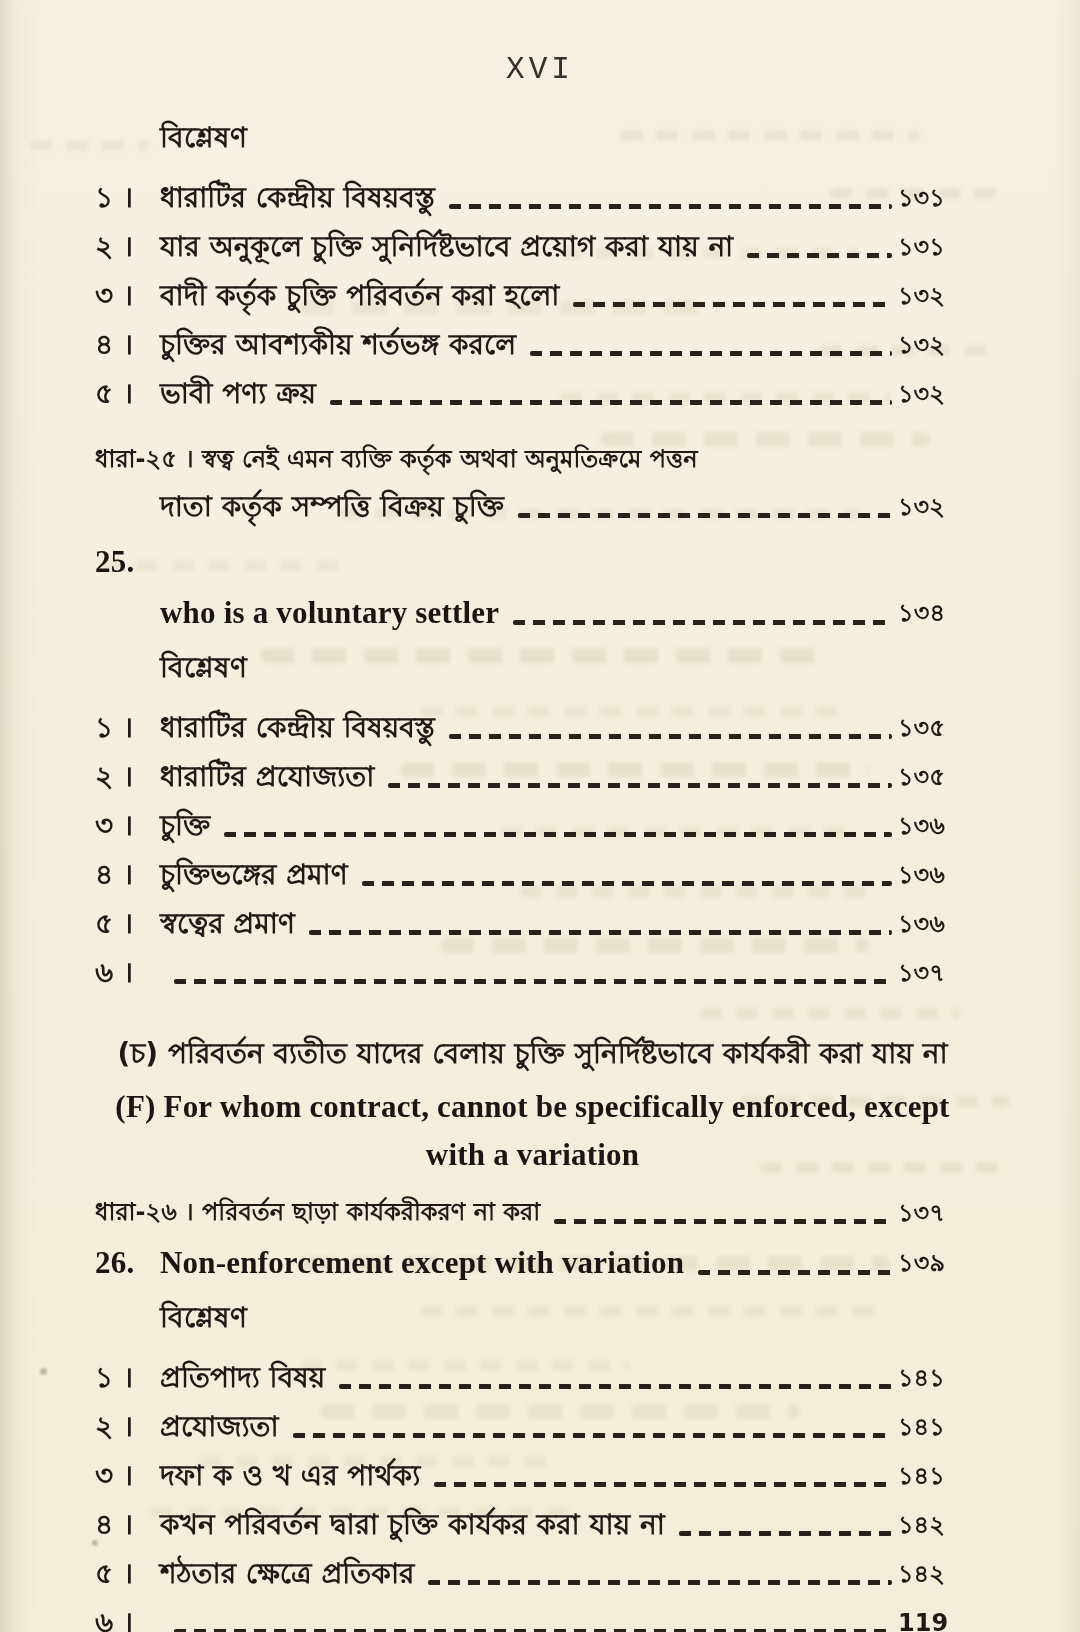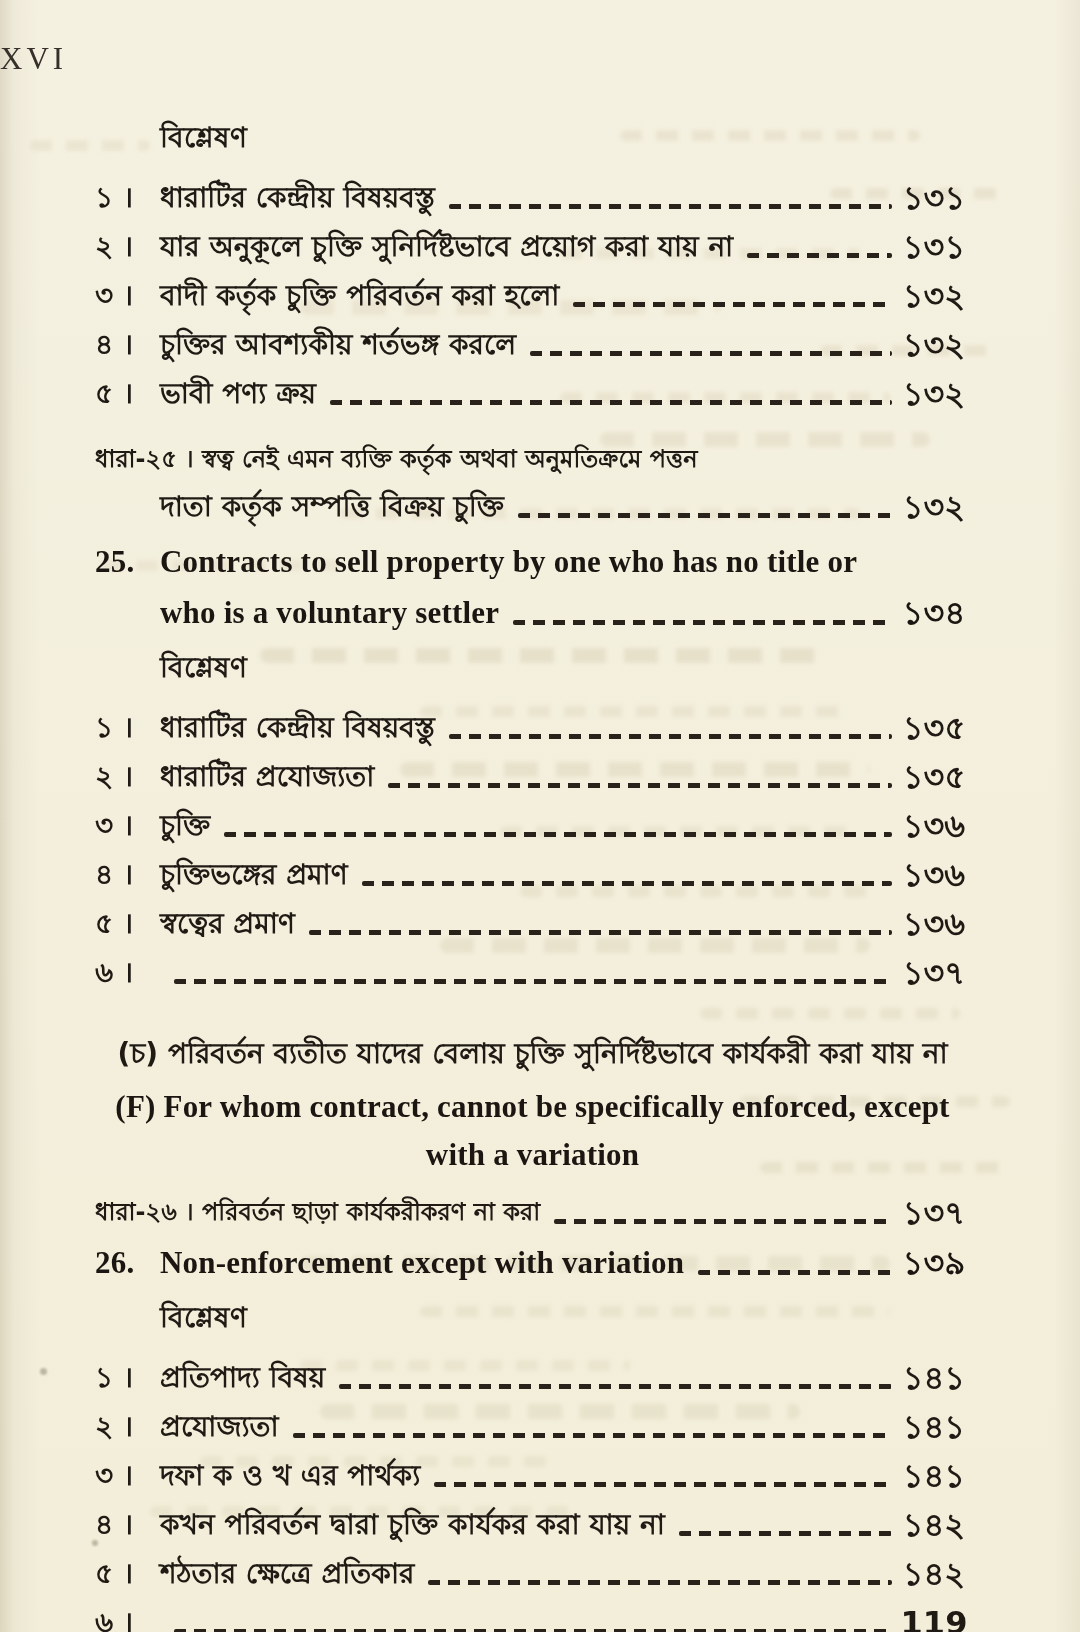--- a/index.html
+++ b/index.html
@@ -18,40 +18,40 @@
   }
   
   .g{
     position:absolute;height:15px;border-radius:8px;
     filter:blur(2.2px);opacity:.55;pointer-events:none;
     background:repeating-linear-gradient(90deg, rgba(163,148,102,.40) 0 34px, rgba(163,148,102,0) 34px 52px);
   }
   .g.sm{height:11px;background:repeating-linear-gradient(90deg, rgba(163,148,102,.34) 0 22px, rgba(163,148,102,0) 22px 36px);}
   
   .folio{
-    position:absolute;top:41px;left:0;width:100%;
-    font-family:Liberation Serif, serif;
+    position:absolute;top:52px;left:0;width:100%;text-align:center;
+    font-family:Liberation Mono, monospace;
     font-size:31px;letter-spacing:4px;color:#37302a;z-index:2;
   }
   
   .toc{position:absolute;left:95px;right:110px;top:118px;z-index:2;}
   .heading{
     font-size:28px;font-weight:700;line-height:40px;
     margin:0 0 20px 65px;letter-spacing:.5px;
   }
   .row{display:flex;align-items:flex-end;line-height:40px;margin-bottom:9px;}
   .bnrow{font-size:28px;font-weight:700;}
   .num{flex:none;width:65px;}
   .txt{flex:none;white-space:nowrap;}
   .leader{
     flex:1 1 auto;height:5px;margin:0 6px 9px 14px;border-radius:2px;
     background:repeating-linear-gradient(90deg,#29221b 0 12px,rgba(0,0,0,0) 12px 20px);
     min-width:30px;
   }
-  .pg{flex:none;min-width:72px;text-align:center;font-size:32px;font-weight:700;}
+  .pg{flex:none;min-width:72px;text-align:left;font-size:24px;font-weight:700;}
   .indent{margin-left:65px;}
   .en{
     font-family:"Liberation Serif","DejaVu Serif",serif;
     font-size:31px;font-weight:700;line-height:42px;letter-spacing:.2px;color:#1b1611;
   }
   .entryline{font-size:24px;font-weight:700;line-height:42px;margin-bottom:7px;white-space:nowrap;}
   .center{text-align:center;white-space:nowrap;}
   .bn-center{font-size:28px;font-weight:700;line-height:42px;margin-bottom:10px;}
   .en-center{line-height:44px;margin-bottom:4px;}
   .gap-sec{margin-top:24px;}
@@ -134,21 +134,20 @@
       <div class="row bnrow indent">
         <span class="txt">দাতা কর্তৃক সম্পত্তি বিক্রয় চুক্তি</span>
         <span class="leader"></span>
         <span class="pg">১৩২</span>
       </div>
     </div>
 
     <div class="gap-md">
       <div class="row en">
         <span class="num">25.</span>
-        <span class="txt">Contracts to sell property by one who has no title or</span>
       </div>
       <div class="row en indent">
         <span class="txt">who is a voluntary settler</span>
         <span class="leader"></span>
         <span class="pg">১৩৪</span>
       </div>
     </div>
 
     <div class="heading gap-md">বিশ্লেষণ</div>
 

